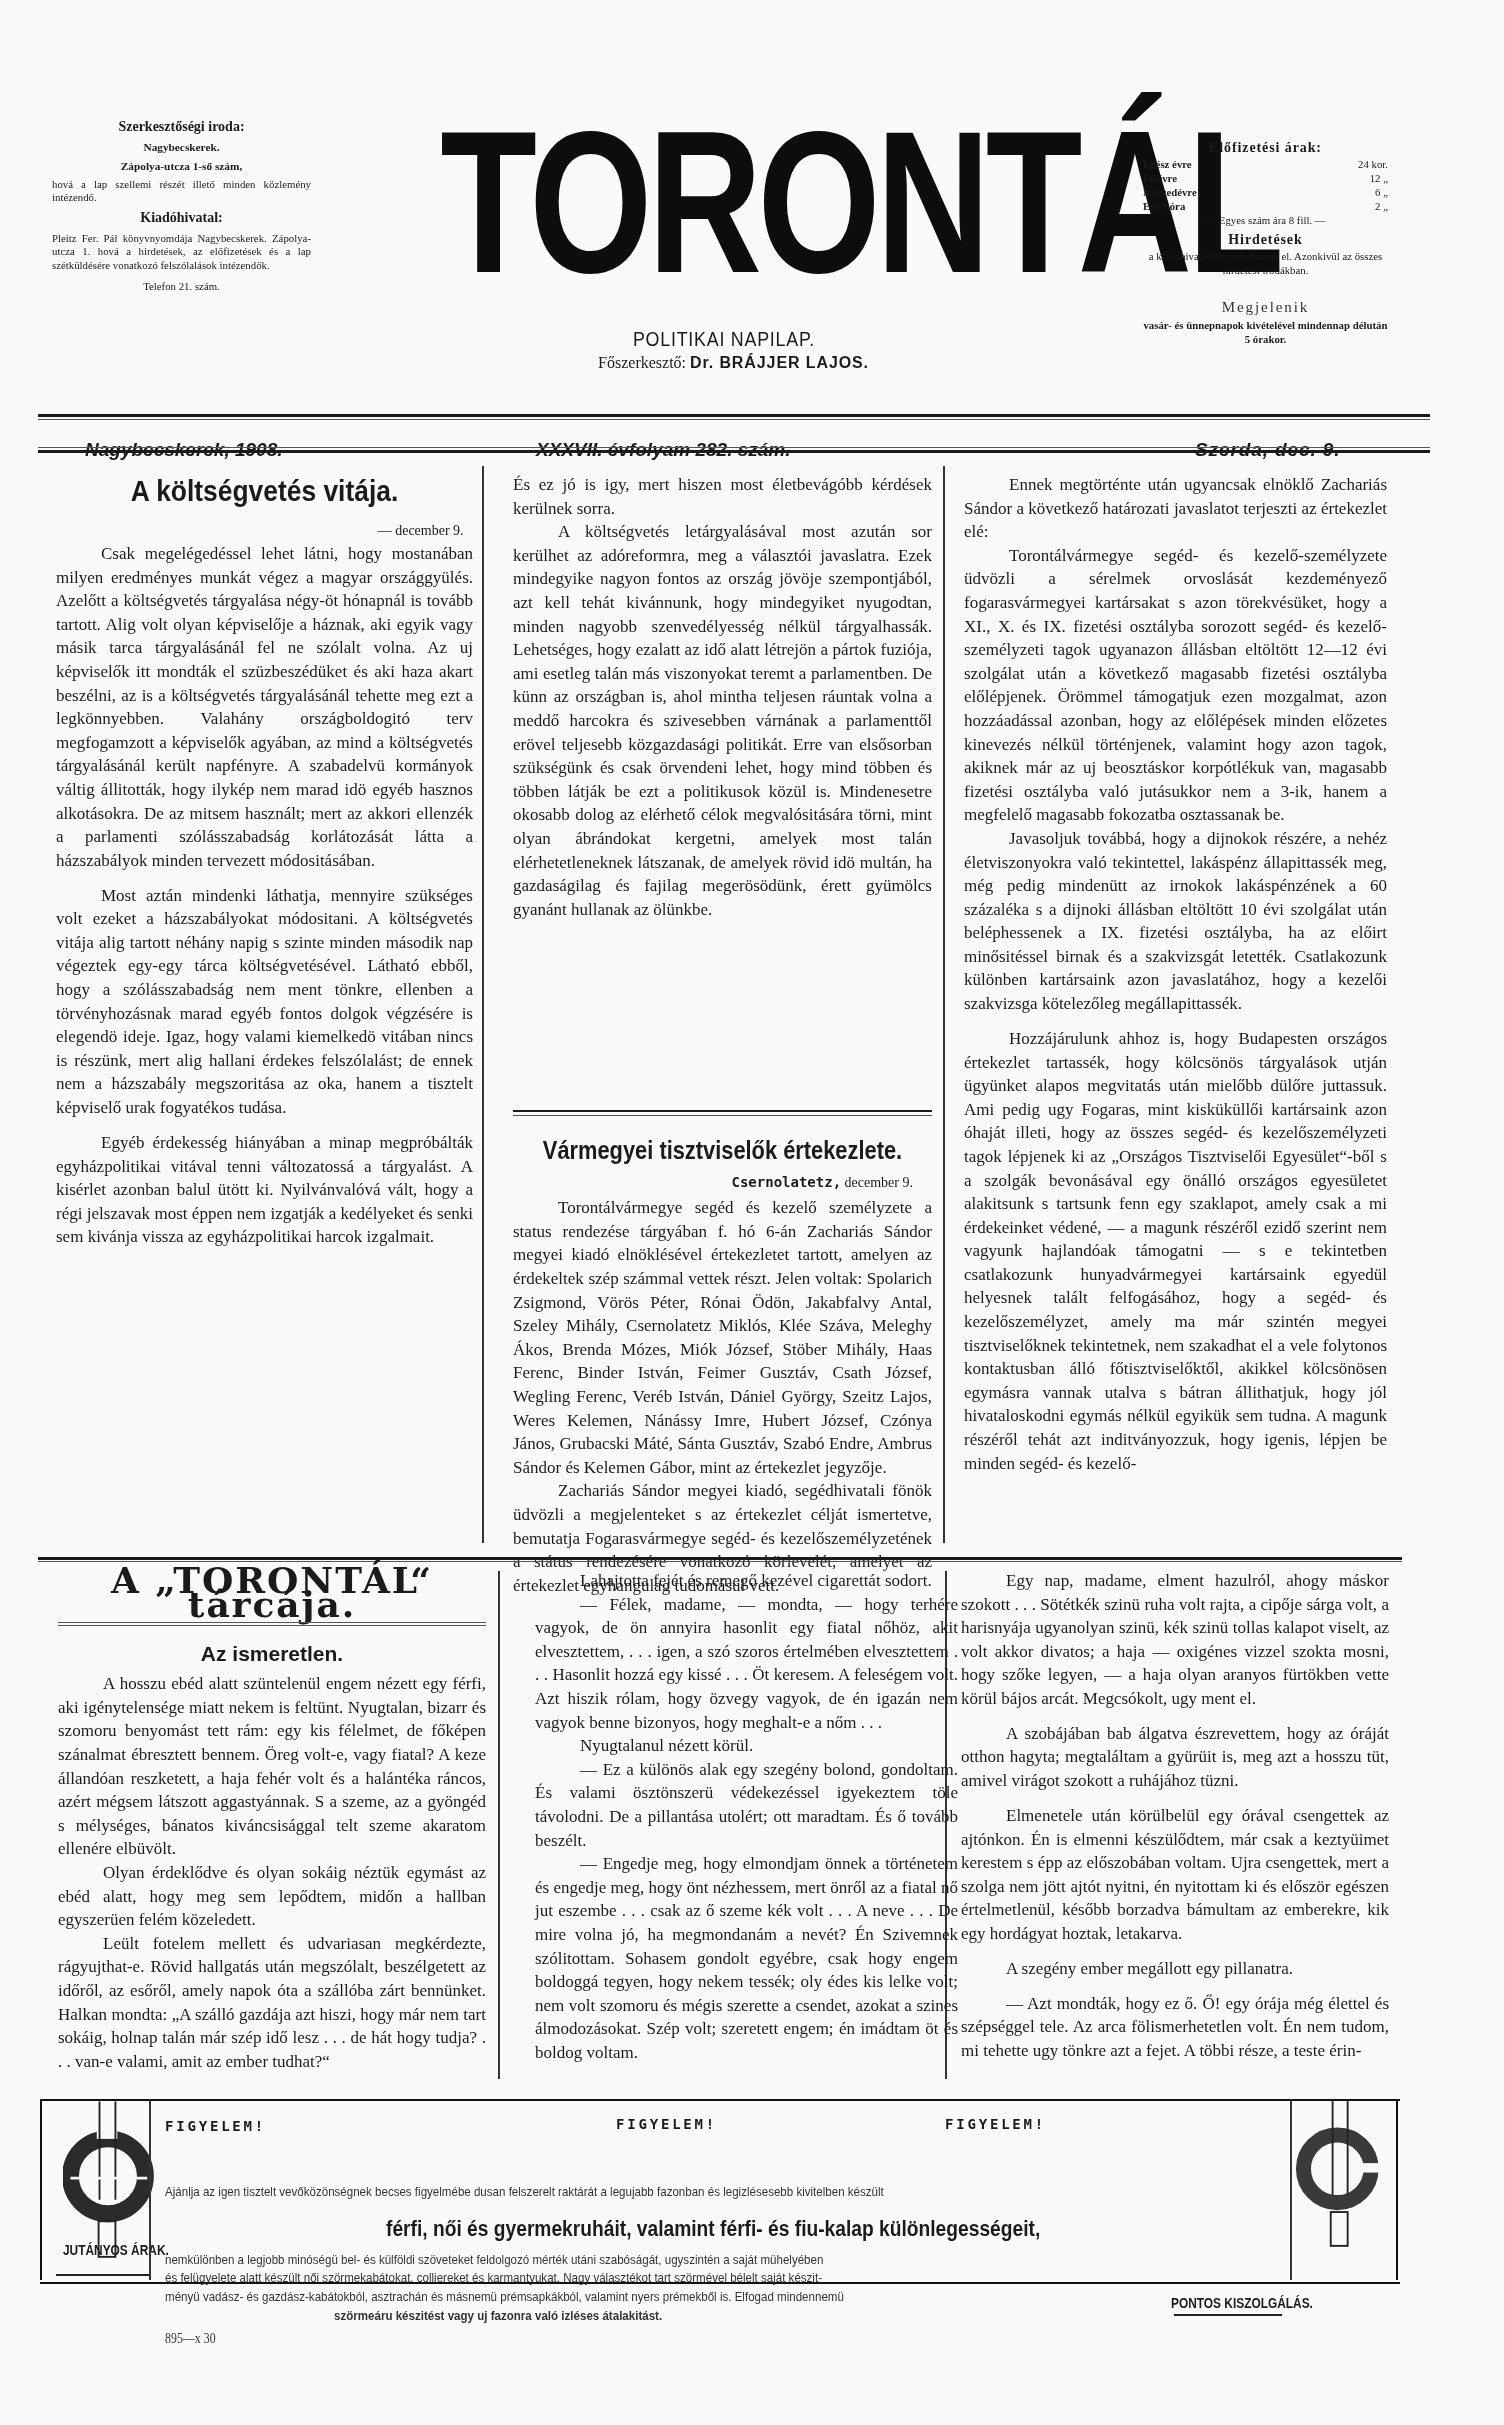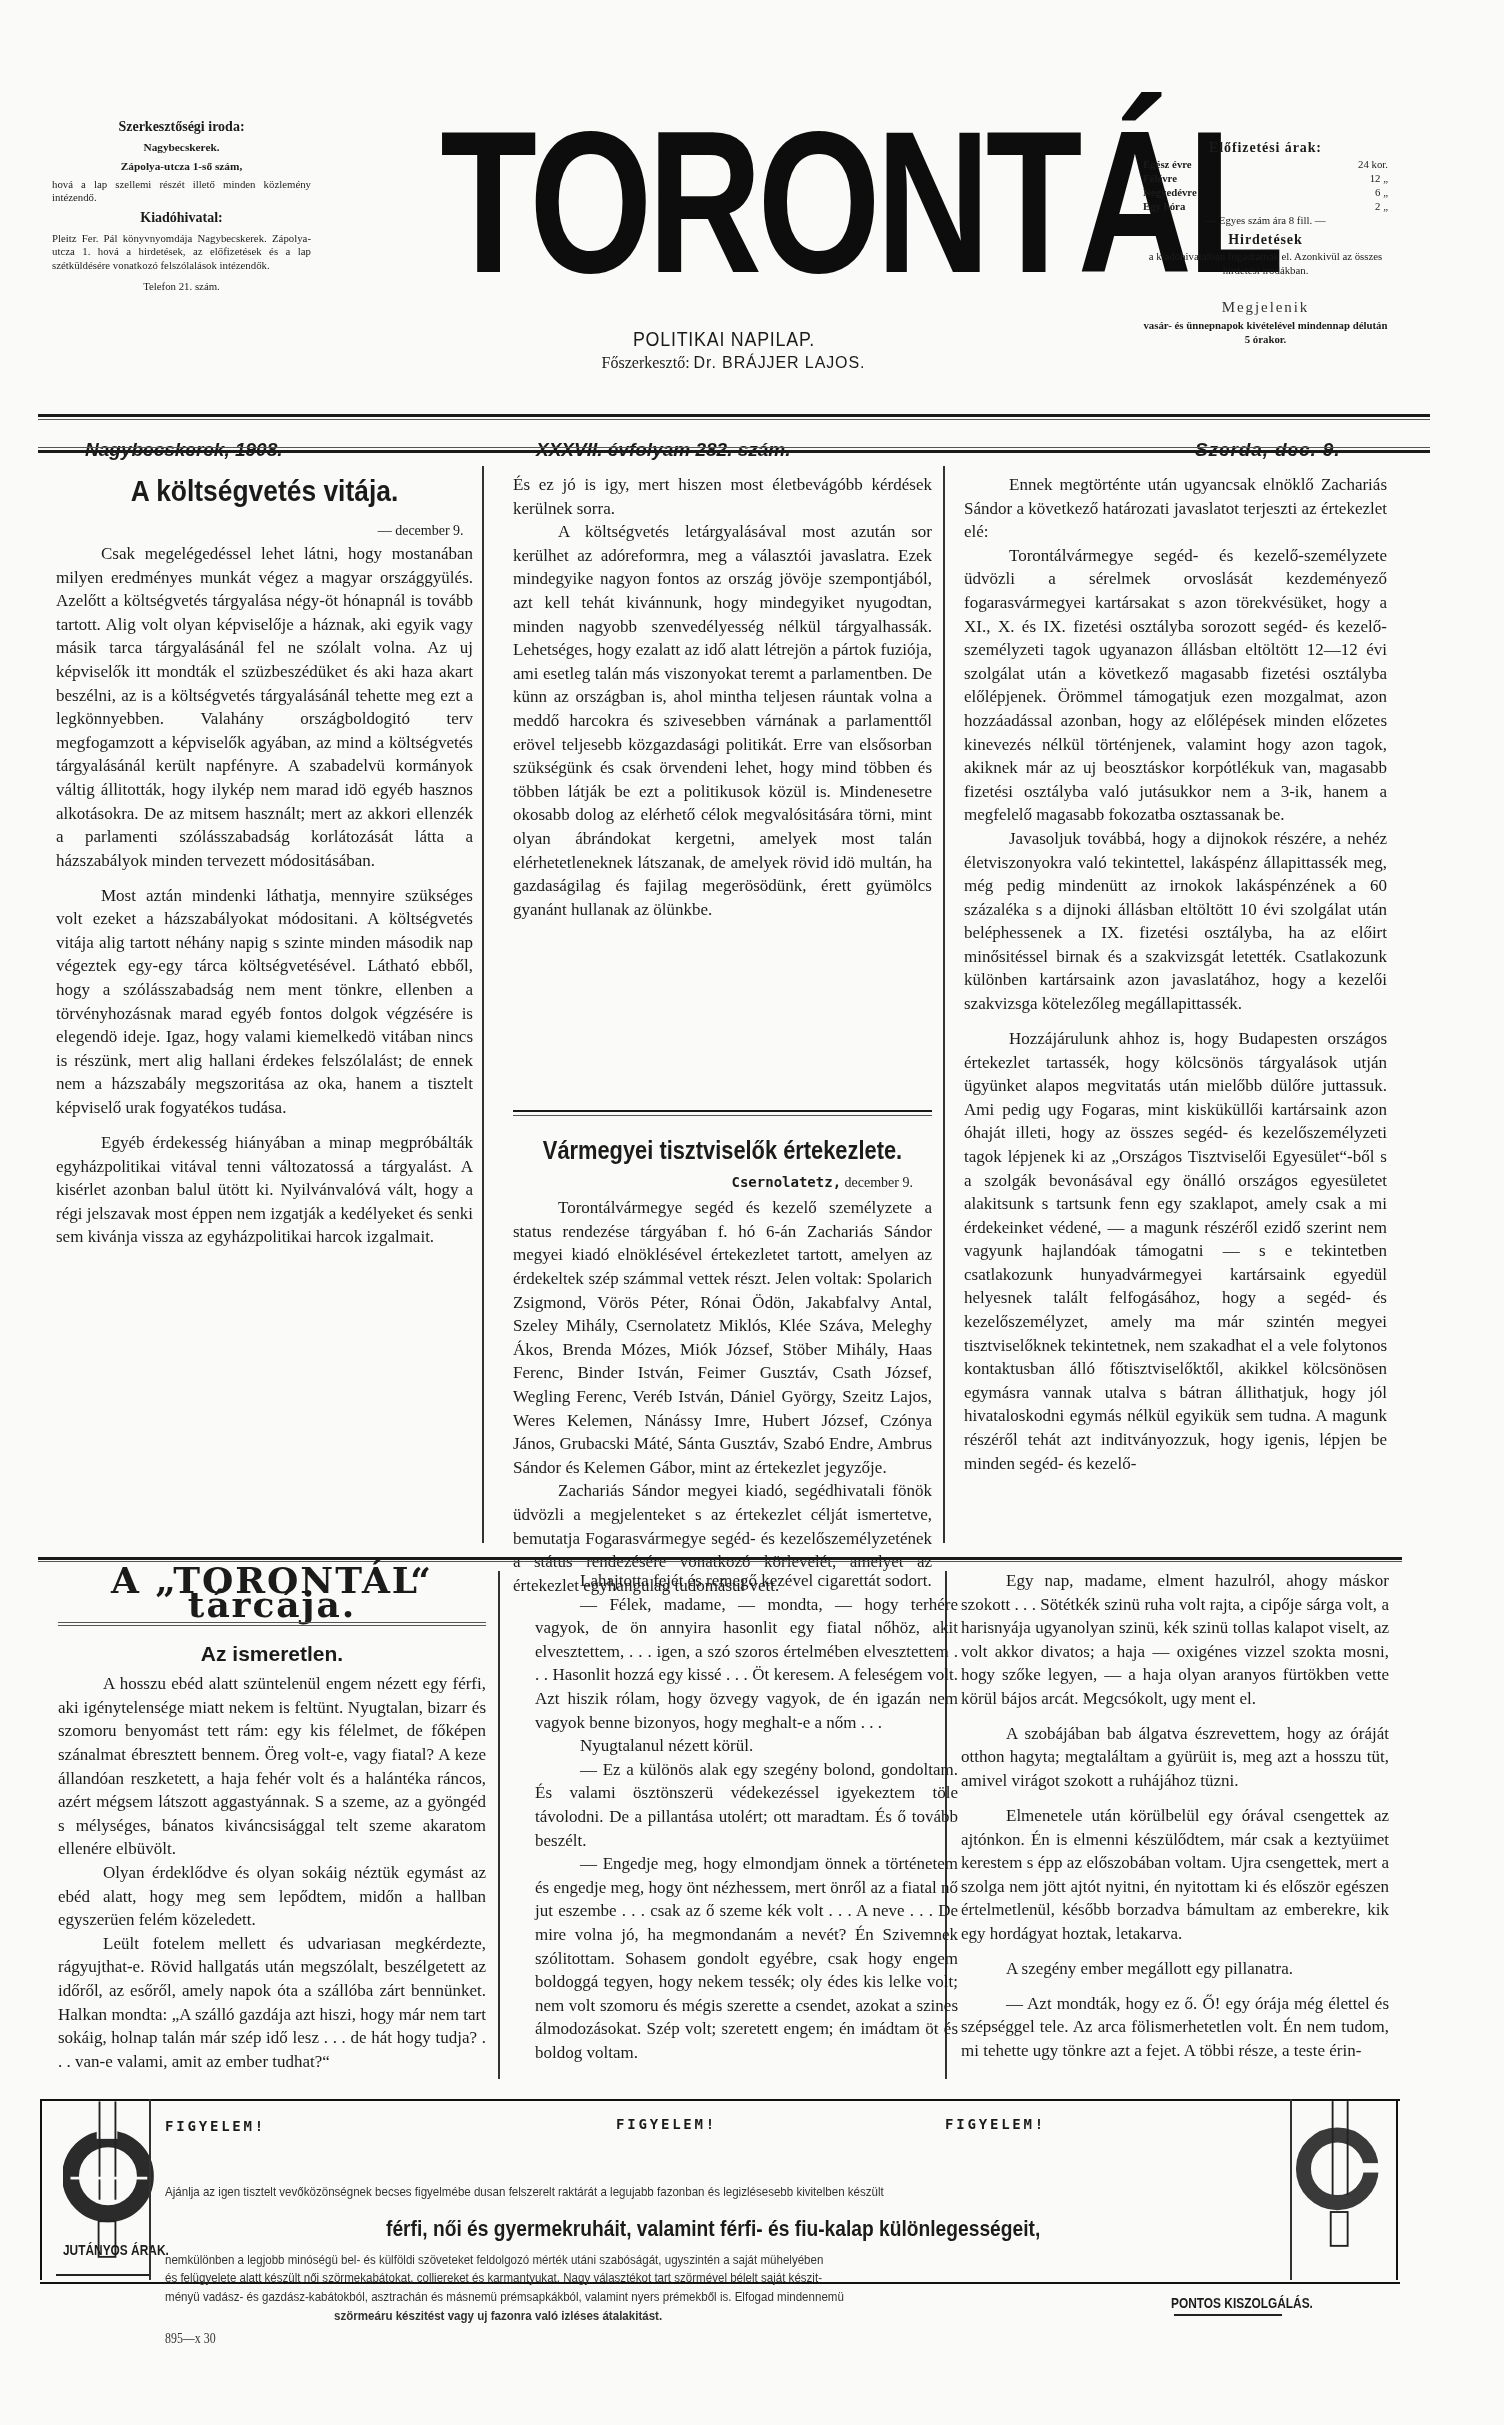--- a/index.html
+++ b/index.html
@@ -19,21 +19,21 @@
   .hdr-left p { margin:0 0 4.7px 0; }
 
   
   .masthead { left:348px; top:108px; width:743px; height:188px; text-align:center; }
   .masthead .title { font-family:"Liberation Sans", "DejaVu Sans", sans-serif; font-weight:bold;
      font-size:193px; letter-spacing:-5.6px; line-height:188px; color:#0d0d0d;
      transform:scaleX(0.82) scaleY(1.05); transform-origin:center; display:inline-block; }
   .subtitle { left:489px; top:327px; width:470px; text-align:center;
      font-family:"Liberation Sans", sans-serif; font-size:21px; letter-spacing:0.9px; transform:scaleX(0.85); }
   .editor { left:470px; top:354px; width:527px; text-align:center; font-size:16px; }
-  .editor b { font-family:"Liberation Sans", sans-serif; font-weight:normal; letter-spacing:0.9px; }
+  .editor b { font-family:"Liberation Sans", sans-serif; font-weight:bold; letter-spacing:0.9px; }
 
   
   .hdr-right { left:1143px; top:139px; width:245px; font-size:10.8px; line-height:1.3; }
   .hdr-right .h { font-weight:bold; font-size:14px; text-align:center; letter-spacing:0.9px; }
   .price-row { display:flex; justify-content:space-between; }
   .price-row .lbl { font-weight:bold; }
   .center { text-align:center; }
   .megj { font-size:15px; letter-spacing:1.9px; text-align:center; margin-top:21px; color:#333; }
 
   

